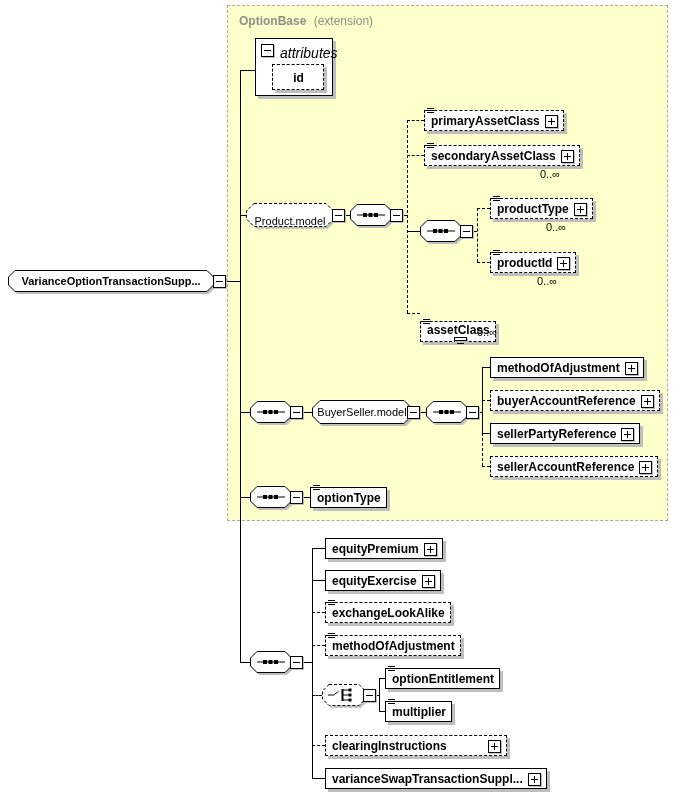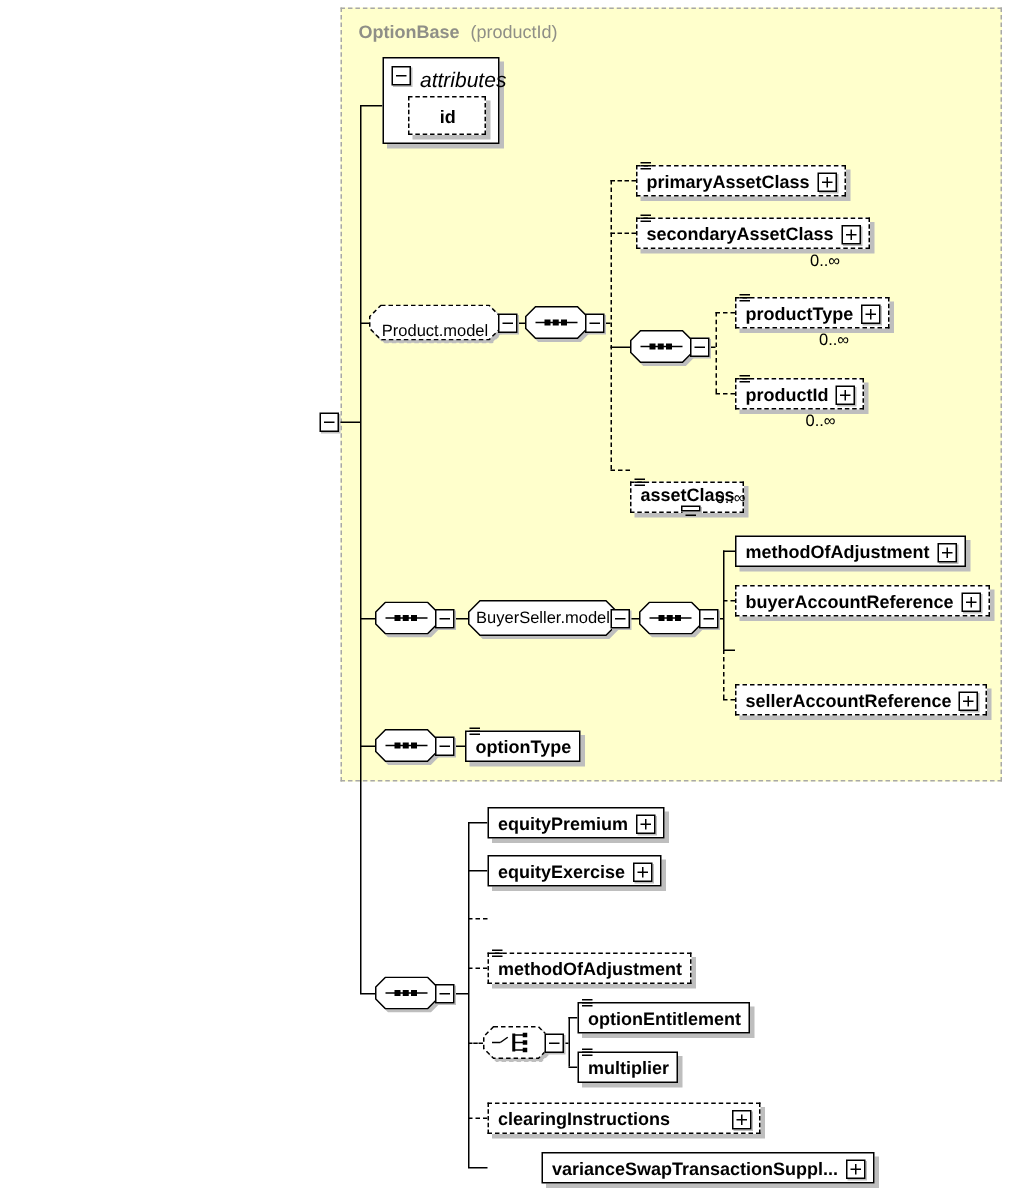--- a/index.html
+++ b/index.html
@@ -53,21 +53,21 @@
   .occ { position:absolute; font-size:11px; color:#000; white-space:nowrap; }
 </style>
 </head>
 <body>
 
 <div id="canvas">
 
   <div class="region" style="left:227px; top:5px; width:441px; height:516px;">
     <div class="region-title">
       <span class="rt-b">OptionBase</span>
-      <span class="rt-n">(productId)</span>
+      <span class="rt-n">(extension)</span>
     </div>
   </div>
 
   <div class="lnv" style="left:240px; top:70px; height:592px;"></div>
   <div class="lnh" style="left:226px; top:281px; width:14px;"></div>
   <div class="lnh" style="left:240px; top:70px; width:15px;"></div>
 
   <div class="lnh d" style="left:240px; top:215px; width:6px;"></div>
   <div class="lnh" style="left:345px; top:215px; width:5px;"></div>
   <div class="lnh" style="left:403px; top:215px; width:4px;"></div>
@@ -103,20 +103,26 @@
   <div class="lnh d" style="left:312px; top:612px; width:13px;"></div>
   <div class="lnh d" style="left:312px; top:645px; width:13px;"></div>
   <div class="lnh d" style="left:312px; top:695px; width:10px;"></div>
   <div class="lnh" style="left:376px; top:695px; width:3px;"></div>
   <div class="lnv" style="left:379px; top:678px; height:33px;"></div>
   <div class="lnh" style="left:379px; top:678px; width:6px;"></div>
   <div class="lnh" style="left:379px; top:711px; width:6px;"></div>
   <div class="lnh d" style="left:312px; top:745px; width:13px;"></div>
   <div class="lnh" style="left:312px; top:778px; width:13px;"></div>
 
+  <div class="oct" style="left:8px; top:270px; width:206px; height:22px;">
+    <svg width="206" height="22">
+      <path d="M7 .5 H199 L205.5 7 V15 L199 21.5 H7 L.5 15 V7 Z" fill="#fff" stroke="#000"></path>
+    </svg>
+    <span class="olbl b">VarianceOptionTransactionSupp...</span>
+  </div>
   <div class="minusbox" style="left:213px; top:275px;"></div>
 
   <div class="attrbox" style="left:255px; top:38px; width:78px; height:58px;"></div>
   <div class="minusbox" style="left:261px; top:44px;"></div>
   <div class="attrlabel" style="left:280px; top:45px;">attributes</div>
   <div class="el dashed center" style="left:272px; top:64px; width:52px; height:26px;">
     <span>id</span>
   </div>
 
   <div class="oct" style="left:246px; top:203px; width:88px; height:36px;">
@@ -214,20 +220,24 @@
   <div class="minusbox" style="left:466px; top:406px;"></div>
 
   <div class="el" style="left:490px; top:357px;">
     <span>methodOfAdjustment</span>
     <span class="plusbox"></span>
   </div>
   <div class="el dashed" style="left:490px; top:390px;">
     <span>buyerAccountReference</span>
     <span class="plusbox"></span>
   </div>
+  <div class="el" style="left:490px; top:423px;">
+    <span>sellerPartyReference</span>
+    <span class="plusbox"></span>
+  </div>
   <div class="el dashed" style="left:490px; top:456px;">
     <span>sellerAccountReference</span>
     <span class="plusbox"></span>
   </div>
 
   <div class="oct" style="left:250px; top:486px; width:42px; height:22px;">
     <svg width="42" height="22">
       <path d="M7 .5 H35 L41.5 7 V15 L35 21.5 H7 L.5 15 V7 Z" fill="#fff" stroke="#000"></path>
       <line x1="7" y1="11" x2="35" y2="11" stroke="#000"></line>
       <rect x="13" y="9" width="4" height="4" fill="#000"></rect>
@@ -253,20 +263,24 @@
   </div>
   <div class="minusbox" style="left:290px; top:656px;"></div>
 
   <div class="el" style="left:325px; top:570px;">
     <span>equityExercise</span>
     <span class="plusbox"></span>
   </div>
   <div class="el" style="left:325px; top:538px;">
     <span>equityPremium</span>
     <span class="plusbox"></span>
+  </div>
+  <div class="el dashed" style="left:325px; top:602px;">
+    <i class="ticon"></i>
+    <span>exchangeLookAlike</span>
   </div>
   <div class="el dashed" style="left:325px; top:635px;">
     <i class="ticon"></i>
     <span>methodOfAdjustment</span>
   </div>
 
   <div class="oct" style="left:322px; top:684px; width:44px; height:22px;">
     <svg width="44" height="22">
       <path d="M7 .5 H37 L43.5 7 V15 L37 21.5 H7 L.5 15 V7 Z" fill="#fff" stroke="#000" stroke-dasharray="3 2"></path>
       <line x1="6" y1="11" x2="11.5" y2="11" stroke="#000"></line>
@@ -288,18 +302,18 @@
   </div>
   <div class="el" style="left:385px; top:701px;">
     <i class="ticon"></i>
     <span>multiplier</span>
   </div>
 
   <div class="el dashed" style="left:325px; top:735px;gap:36px;">
     <span>clearingInstructions</span>
     <span class="plusbox"></span>
   </div>
-  <div class="el" style="left:325px; top:768px;margin-left:36px;">
+  <div class="el" style="left:325px; top:768px;">
     <span>varianceSwapTransactionSuppl...</span>
     <span class="plusbox"></span>
   </div>
 
 </div>
 
 </body></html>

